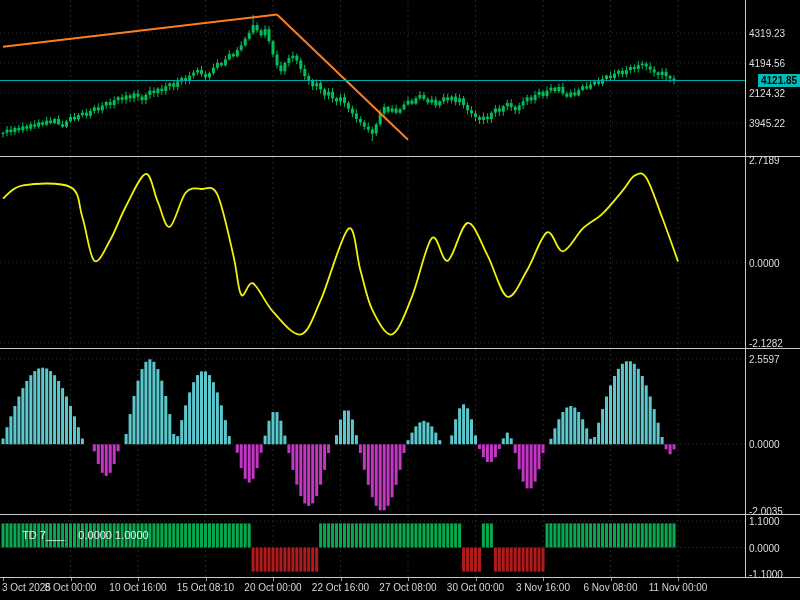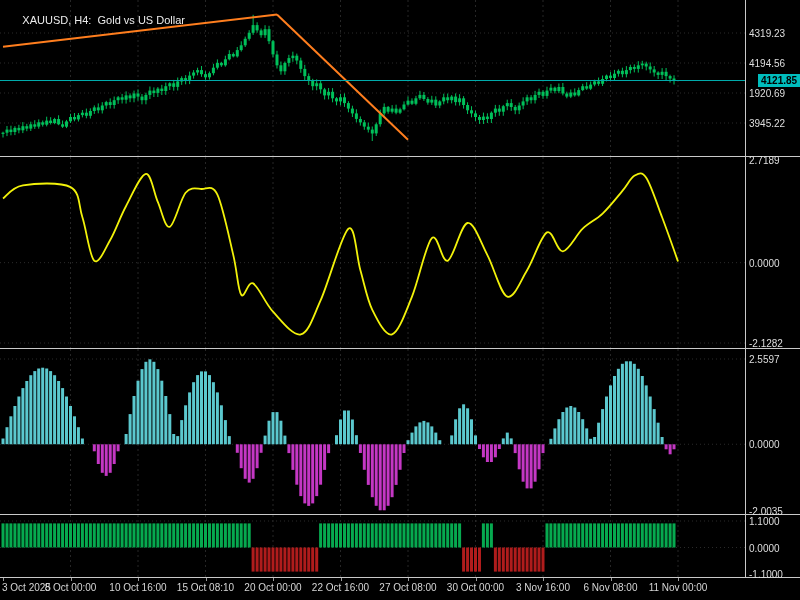--- a/index.html
+++ b/index.html
@@ -379,23 +379,20 @@
         <line x1="666.0882352941177" y1="68.0" x2="666.0882352941177" y2="80.2" stroke="#00c05a" stroke-width="1"></line>
         <rect x="664.6" y="71.8" width="3" height="4.3" fill="#00c05a"></rect>
         <line x1="670.0588235294118" y1="74.7" x2="670.0588235294118" y2="82.6" stroke="#00c05a" stroke-width="1"></line>
         <rect x="668.6" y="76.1" width="3" height="2.4" fill="#00c05a"></rect>
         <line x1="674.0294117647059" y1="75.3" x2="674.0294117647059" y2="84.5" stroke="#00c05a" stroke-width="1"></line>
         <rect x="672.5" y="78.5" width="3" height="1.9" fill="#00c05a"></rect>
         <line x1="3" y1="46.77155691024294" x2="276.97058823529414" y2="14.52642977460484" stroke="#ff7e1e" stroke-width="2"></line>
         <line x1="276.97058823529414" y1="14.52642977460484" x2="408" y2="139.65677388305122" stroke="#ff7e1e" stroke-width="2"></line>
         <line x1="0" y1="80.49659100024047" x2="745" y2="80.49659100024047" stroke="#00aaaa" stroke-width="1.2"></line>
       </svg>
-    <div class="chart-label">
-      <span>XAUUSD, H4:  Gold vs US Dollar</span>
-    </div>
   </div>
 
   <div class="panel" style="top:157px;height:191px">
     <svg id="svg-td3" width="745" height="191">
         <line x1="70.5" y1="0" x2="70.5" y2="191" stroke="#262626" stroke-dasharray="2,3"></line>
         <line x1="138" y1="0" x2="138" y2="191" stroke="#262626" stroke-dasharray="2,3"></line>
         <line x1="205.5" y1="0" x2="205.5" y2="191" stroke="#262626" stroke-dasharray="2,3"></line>
         <line x1="273" y1="0" x2="273" y2="191" stroke="#262626" stroke-dasharray="2,3"></line>
         <line x1="340.5" y1="0" x2="340.5" y2="191" stroke="#262626" stroke-dasharray="2,3"></line>
         <line x1="408" y1="0" x2="408" y2="191" stroke="#262626" stroke-dasharray="2,3"></line>
@@ -766,35 +763,38 @@
         <rect x="640.8" y="8.4" width="3" height="24.1" fill="#06a94f"></rect>
         <rect x="644.7" y="8.4" width="3" height="24.1" fill="#06a94f"></rect>
         <rect x="648.7" y="8.4" width="3" height="24.1" fill="#06a94f"></rect>
         <rect x="652.7" y="8.4" width="3" height="24.1" fill="#06a94f"></rect>
         <rect x="656.6" y="8.4" width="3" height="24.1" fill="#06a94f"></rect>
         <rect x="660.6" y="8.4" width="3" height="24.1" fill="#06a94f"></rect>
         <rect x="664.6" y="8.4" width="3" height="24.1" fill="#06a94f"></rect>
         <rect x="668.6" y="8.4" width="3" height="24.1" fill="#06a94f"></rect>
         <rect x="672.5" y="8.4" width="3" height="24.1" fill="#06a94f"></rect>
       </svg>
+    <div class="chart-label">
+      <span>TD 7___</span><span class="val">0.0000 1.0000</span>
+    </div>
   </div>
 
   <div class="hdiv" style="top:156px"></div>
   <div class="hdiv" style="top:348px"></div>
   <div class="hdiv" style="top:514px"></div>
   <div class="hdiv" style="top:577px"></div>
   <div class="vdiv"></div>
 
   <div class="axis-col" id="axis-col">
     <div class="badge" id="price-badge" style="top: 74.4966px; background: rgb(0, 189, 189); color: rgb(0, 0, 0);">
       <span>4121.85</span>
     </div>
   <div class="axis-label" style="top: 28px; color: rgb(222, 222, 222);">4319.23</div>
       <div class="axis-label" style="top: 58px; color: rgb(222, 222, 222);">4194.56</div>
-      <div class="axis-label" style="top: 88px; color: rgb(222, 222, 222);">1920.69</div>
+      <div class="axis-label" style="top: 88px; color: rgb(222, 222, 222);">2124.32</div>
       <div class="axis-label" style="top: 118px; color: rgb(222, 222, 222);">3945.22</div>
       <div class="axis-label" style="top: 155px; color: rgb(222, 222, 222);">2.7189</div>
       <div class="axis-label" style="top: 257.651px; color: rgb(222, 222, 222);">0.0000</div>
       <div class="axis-label" style="top: 338px; color: rgb(222, 222, 222);">-2.1282</div>
       <div class="axis-label" style="top: 354px; color: rgb(222, 222, 222);">2.5597</div>
       <div class="axis-label" style="top: 439.263px; color: rgb(222, 222, 222);">0.0000</div>
       <div class="axis-label" style="top: 506px; color: rgb(222, 222, 222);">-2.0035</div>
       <div class="axis-label" style="top: 516px; color: rgb(222, 222, 222);">1.1000</div>
       <div class="axis-label" style="top: 542.5px; color: rgb(222, 222, 222);">0.0000</div>
       <div class="axis-label" style="top: 569px; color: rgb(222, 222, 222);">-1.1000</div>

